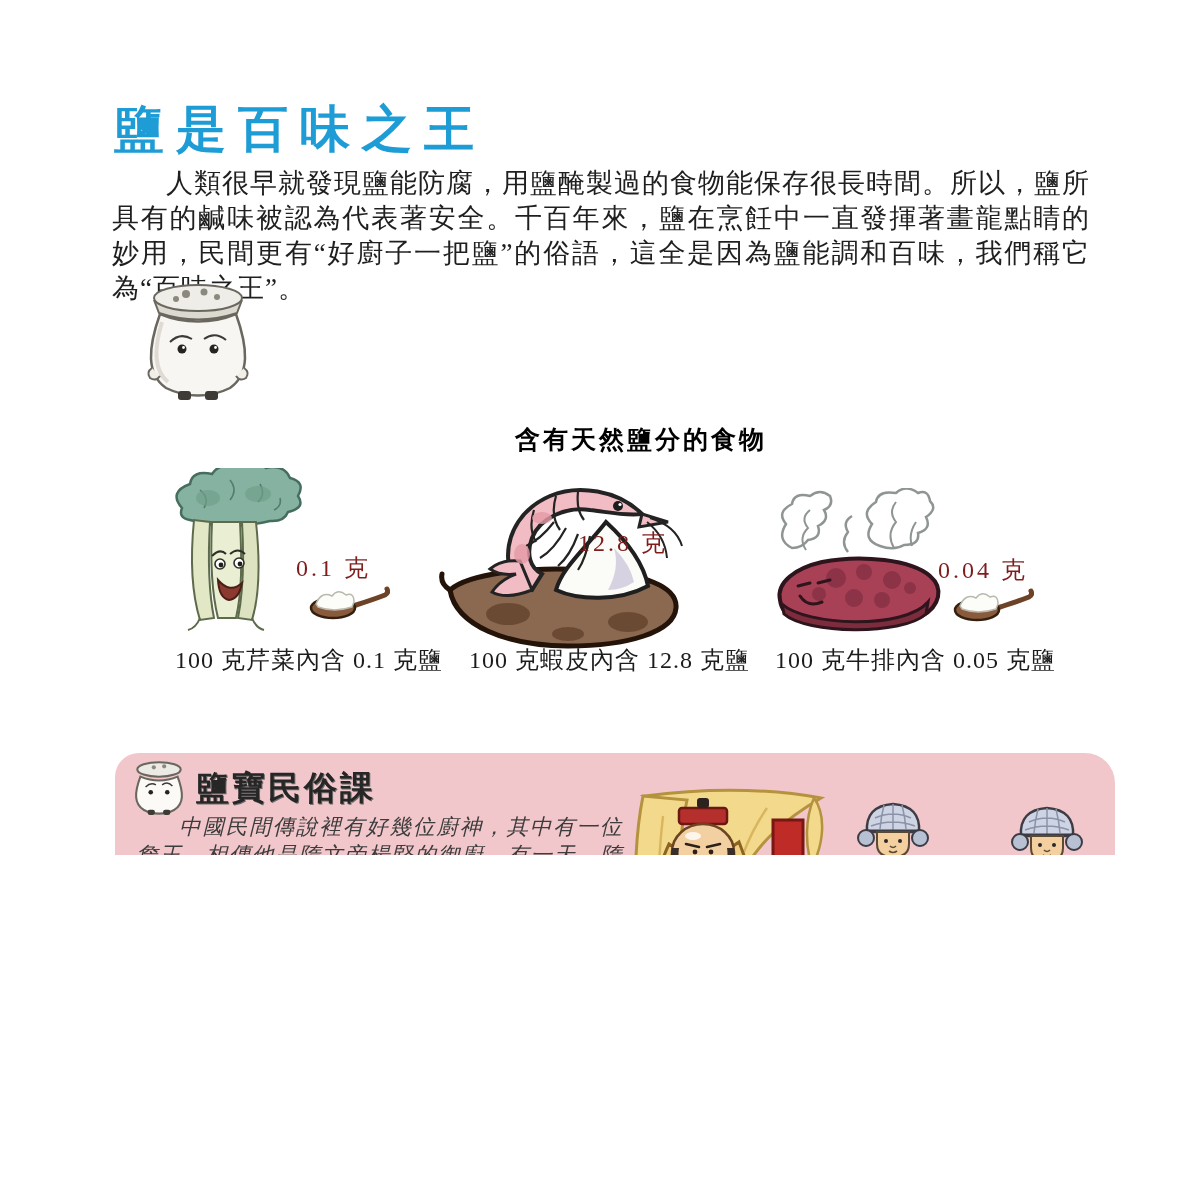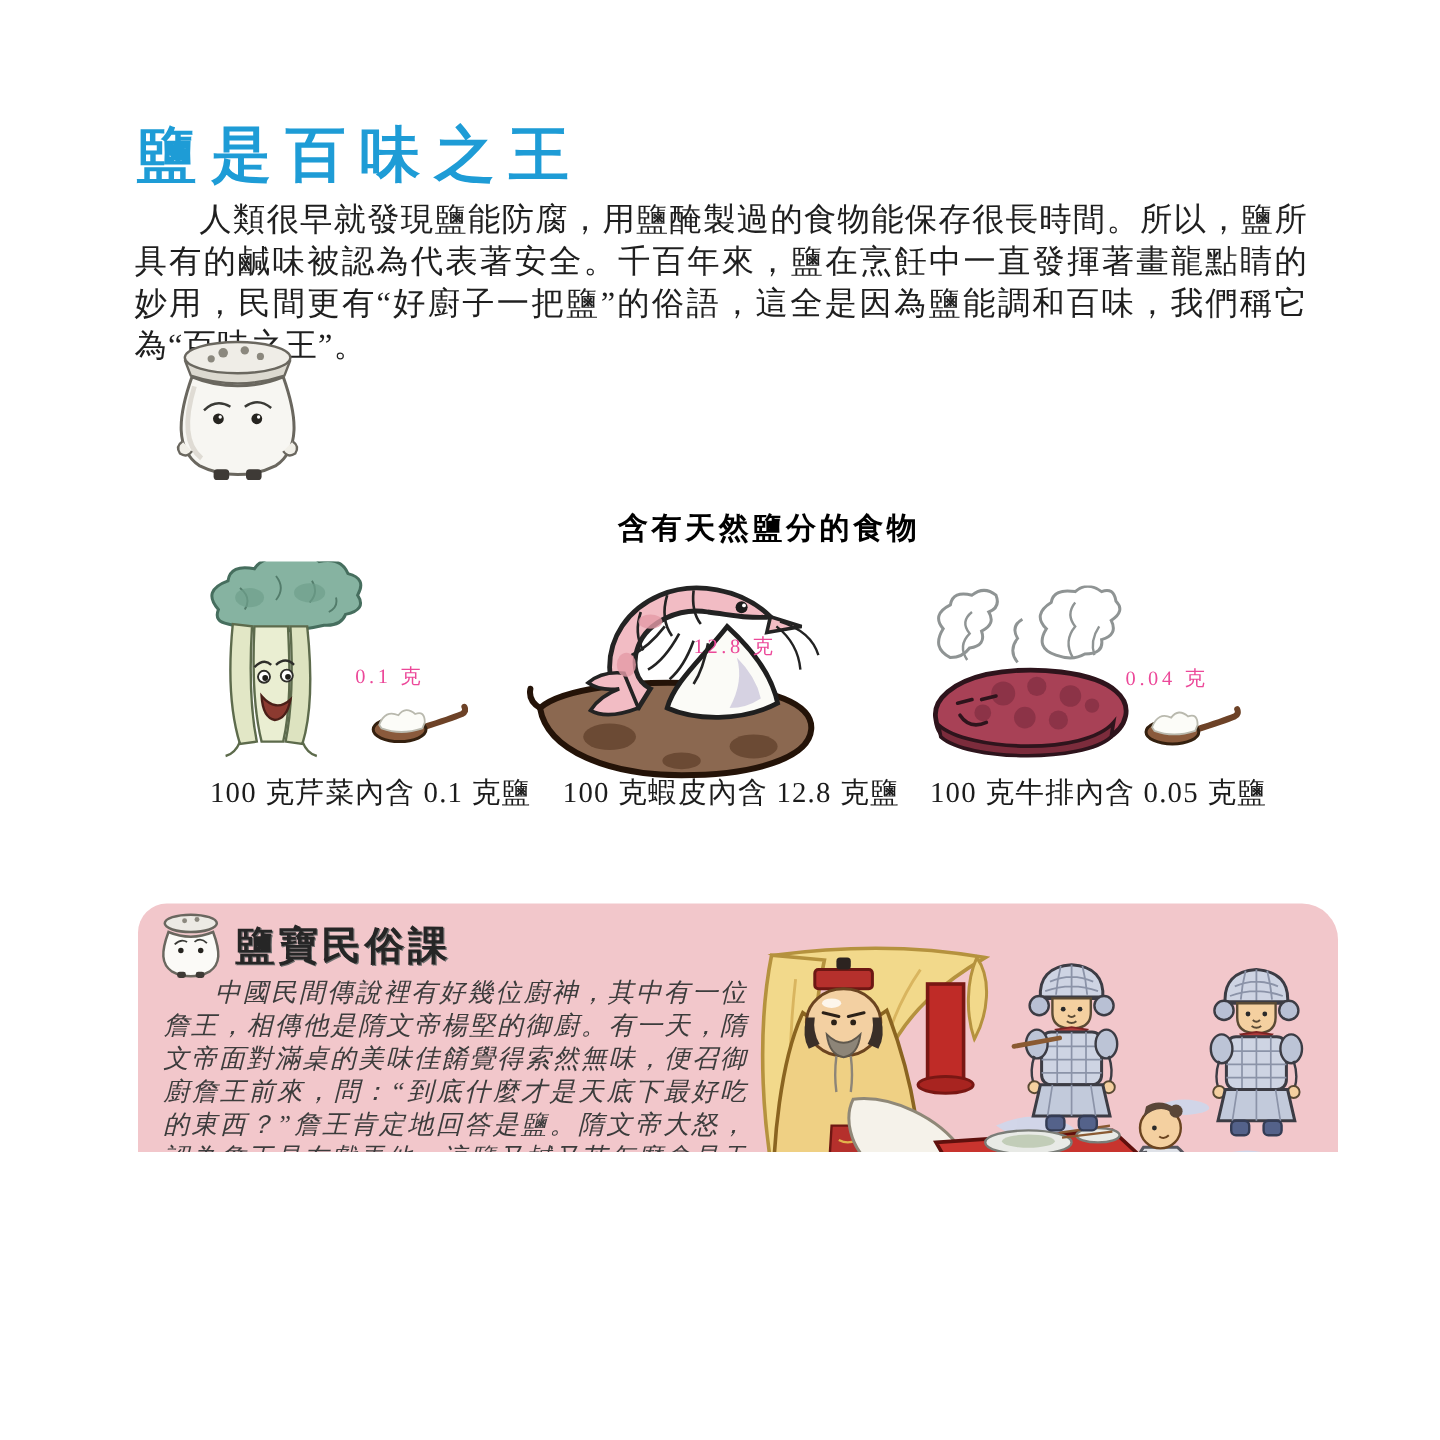--- a/index.html
+++ b/index.html
@@ -1,16 +1,16 @@
 <!DOCTYPE html>
 <html><head>
 <meta charset="utf-8">
 <style>
   html,body{margin:0;padding:0;background:#ffffff;}
-  #page{position:relative;width:1200px;height:960px;background:#ffffff;overflow:hidden;
+  #page{position:relative;width:1200px;height:855px;background:#ffffff;overflow:hidden;
         font-family:"Liberation Serif","DejaVu Serif",serif;color:#222;}
   .abs{position:absolute;}
 
   .title{left:114px;top:96px;font-family:"Liberation Sans","DejaVu Sans",sans-serif;
          font-weight:bold;font-size:50px;letter-spacing:12px;color:#1e9cd6;}
 
   .intro{left:112px;top:166px;width:978px;font-size:27px;line-height:35px;
          text-indent:2em;text-align:justify;color:#1f1f1f;letter-spacing:1px;}
 
   .jar-mascot{left:138px;top:278px;width:120px;height:128px;}
@@ -20,21 +20,21 @@
             font-weight:bold;font-size:30px;letter-spacing:7px;color:#1e9cd6;}
 
   .mascot-speech{left:276px;top:314px;width:678px;font-size:21px;line-height:29px;
                  text-indent:2em;text-align:justify;color:#2e2e2e;letter-spacing:2px;
                  font-style:italic;}
 
   .sub-head{left:0;top:423px;width:1200px;text-align:center;
             font-family:"Liberation Sans","DejaVu Sans",sans-serif;
             font-weight:bold;font-size:25px;letter-spacing:3px;color:#000000;padding-left:41px;}
 
-  .amount{font-size:17px;color:#ec4899;letter-spacing:3px;}
+  .amount{font-size:24px;color:#7f1d1d;letter-spacing:3px;}
   .caption{font-size:24px;color:#1c1c1c;letter-spacing:1px;white-space:nowrap;margin-left:45px;}
 
   .folk-box{left:115px;top:753px;width:1000px;height:322px;background:#f2c7cb;
             border-radius:24px 30px 26px 22px;}
   .folk-jar{left:128px;top:758px;width:62px;height:58px;}
   .folk-badge{left:196px;top:766px;font-family:"Liberation Sans","DejaVu Sans",sans-serif;
               font-weight:bold;font-size:33px;letter-spacing:3px;color:#262626;
               text-shadow:1px 1px 0 #6c6c6c;}
   .folk-title{left:372px;top:772px;font-size:27px;letter-spacing:4px;color:#3a3a3a;}
   .folk-story{left:136px;top:814px;width:487px;font-size:21.5px;line-height:27.5px;

